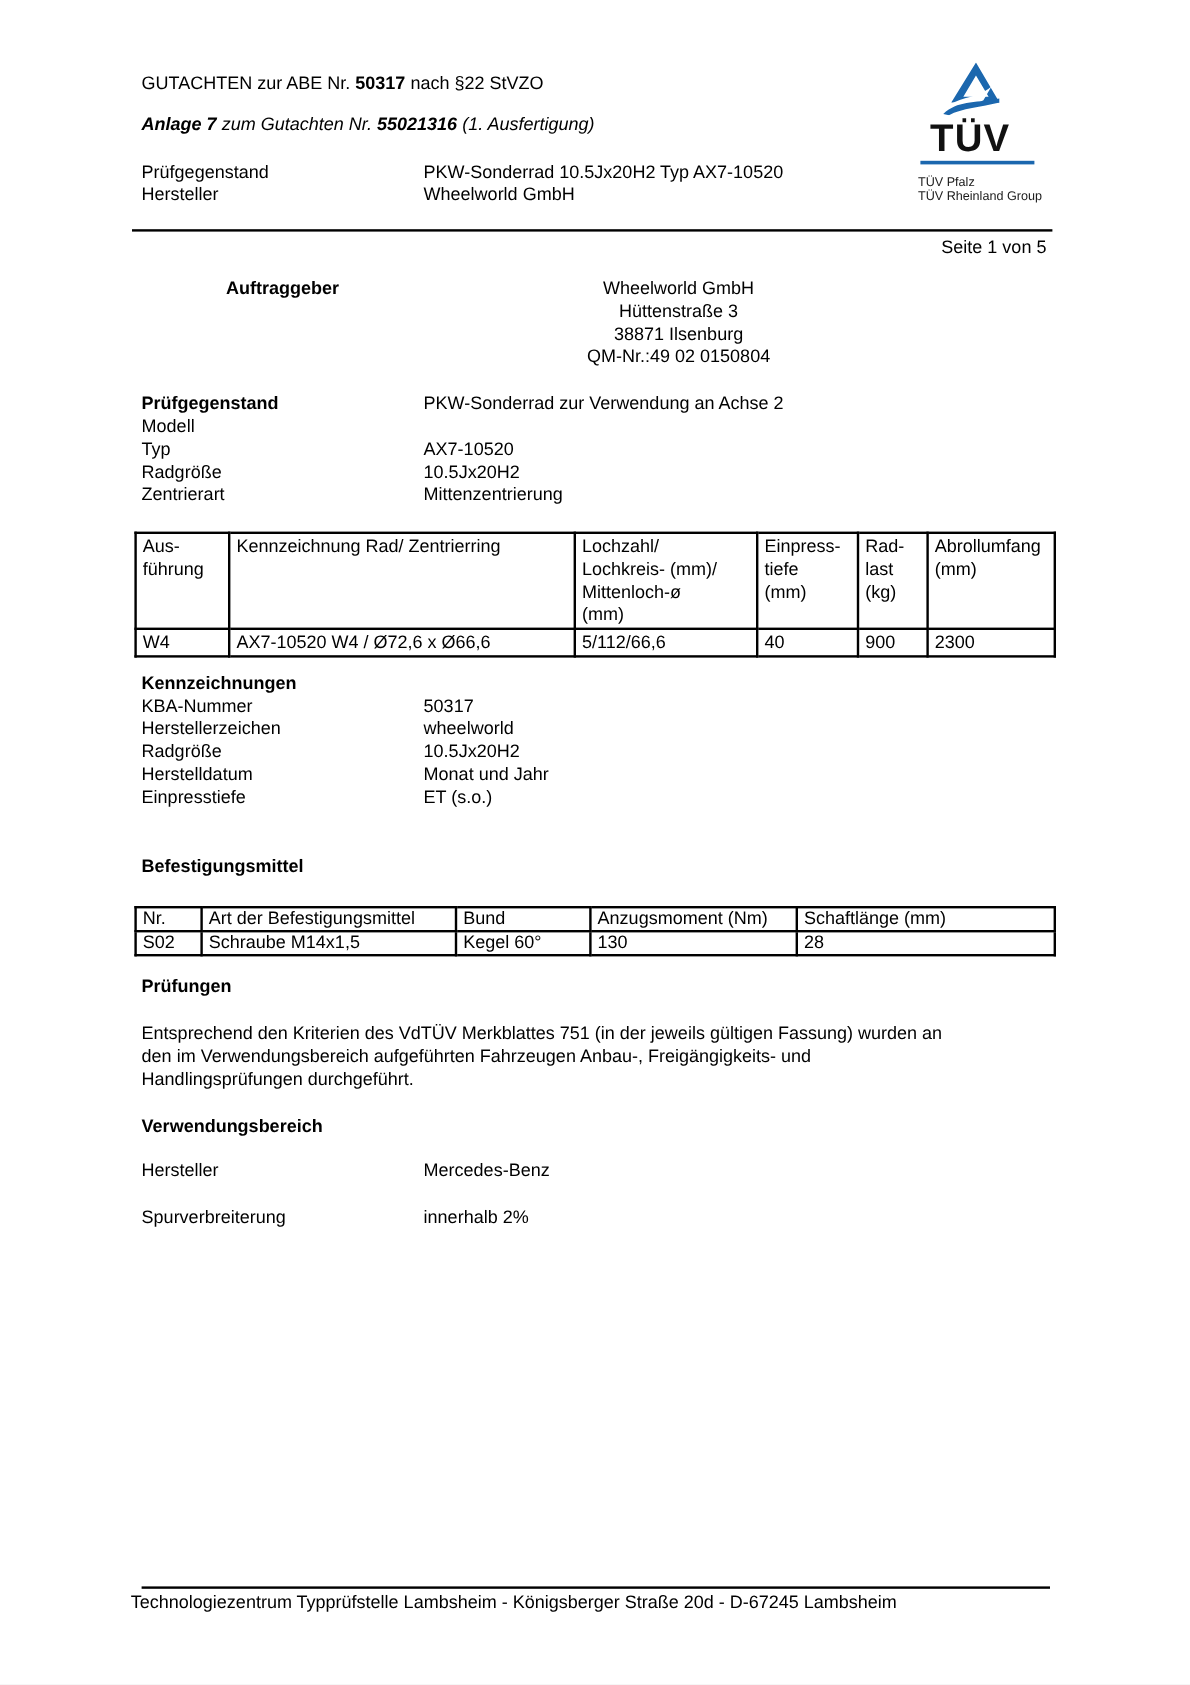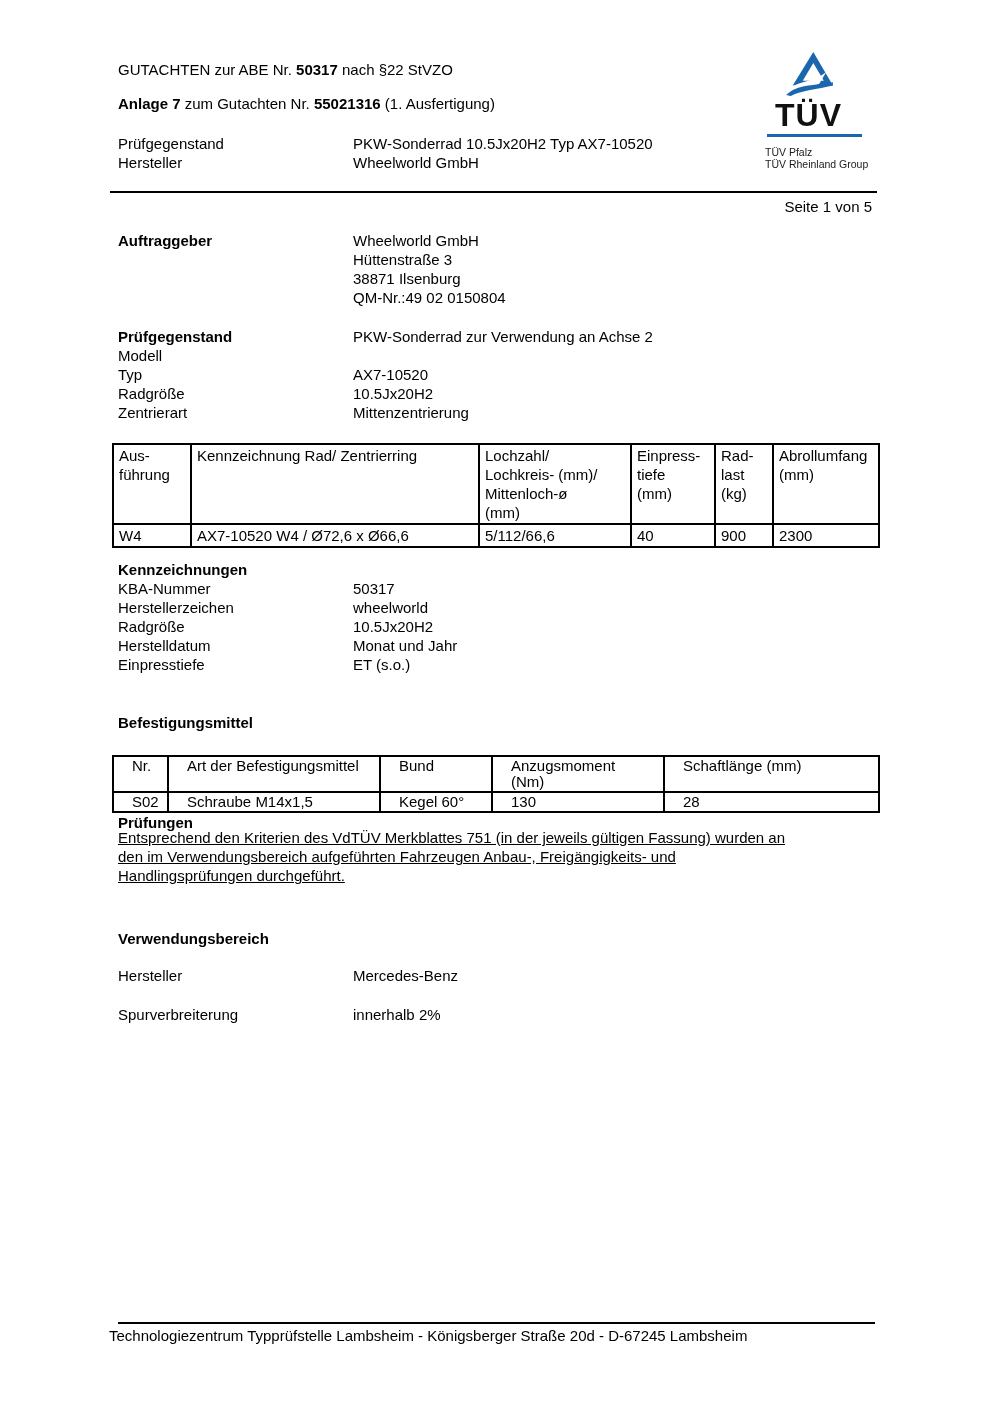--- a/index.html
+++ b/index.html
@@ -31,40 +31,40 @@
     font-size:15px;
     line-height:19px;
     white-space:pre-line;
     overflow:hidden;
   }
   .t1 col.c1{width:78px;} .t1 col.c2{width:288px;} .t1 col.c3{width:152px;}
   .t1 col.c4{width:84px;} .t1 col.c5{width:58px;}  .t1 col.c6{width:106px;}
   .t1 .hrow th{height:74px;margin-left:40px;}
   .t2 col.c1{width:55px;}  .t2 col.c2{width:212px;} .t2 col.c3{width:112px;}
   .t2 col.c4{width:172px;} .t2 col.c5{width:215px;}
-  .t2 td,.t2 th{line-height:16px;padding:1px 18px;}
+  .t2 td,.t2 th{line-height:16px;padding:1px 5px;}
   .seite{width:760px;text-align:right;}
   
   .logo{left:765px;top:52px;width:120px;height:125px;}
   .logo-tri{position:absolute;left:20px;top:0;width:48px;height:44px;}
   .logo-word{position:absolute;left:10px;top:49px;font-size:32px;line-height:28px;font-weight:bold;letter-spacing:1px;color:#111;}
   .logo-rule{position:absolute;left:2px;top:82px;width:95px;height:3px;background:#1b67ae;}
   .logo-sub{position:absolute;left:0;font-size:10.5px;line-height:12px;font-weight:normal;color:#1a1a1a;white-space:nowrap;}
   .logo-sub1{top:94px;}
   .logo-sub2{top:106px;}
 </style>
 </head>
 <body>
 
 <div class="page">
 
   <div class="abs" style="left:118px;top:60px;">
     <span>GUTACHTEN zur ABE Nr. </span><b>50317</b><span> nach §22 StVZO</span>
   </div>
-  <div class="abs" style="left:118px;top:94px;">
+  <div class="abs" style="left:118px;top:94px;font-style:italic;">
     <b>Anlage 7</b><span> zum Gutachten Nr. </span><b>55021316</b><span> (1. Ausfertigung)</span>
   </div>
 
   <div class="abs" style="left:118px;top:134px;width:660px;">
     <div class="kv-row">
       <div class="kv-label">Prüfgegenstand</div>
       <div class="kv-value">PKW-Sonderrad 10.5Jx20H2 Typ AX7-10520</div>
     </div>
     <div class="kv-row">
       <div class="kv-label">Hersteller</div>
@@ -80,21 +80,21 @@
     </svg>
     <div class="logo-word">TÜV</div>
     <div class="logo-rule"></div>
     <div class="logo-sub logo-sub1">TÜV Pfalz</div>
     <div class="logo-sub logo-sub2">TÜV Rheinland Group</div>
   </div>
 
   <div class="abs rule" style="left:110px;top:191px;width:767px;"></div>
   <div class="abs seite" style="left:112px;top:197px;">Seite 1 von 5</div>
 
-  <div class="abs kv-row" style="left:118px;top:231px;width:660px;">
+  <div class="abs kv-row" style="left:118px;top:231px;width:660px;text-align:center;">
     <div class="kv-label heading">Auftraggeber</div>
     <div class="kv-value">
       <div>Wheelworld GmbH</div>
       <div>Hüttenstraße 3</div>
       <div>38871 Ilsenburg</div>
       <div>QM-Nr.:49 02 0150804</div>
     </div>
   </div>
 
   <div class="abs" style="left:118px;top:327px;width:700px;">
@@ -202,21 +202,21 @@
       <td>S02</td>
       <td>Schraube M14x1,5</td>
       <td>Kegel 60°</td>
       <td>130</td>
       <td>28</td>
     </tr>
   </tbody>
     </table>
 
   <div class="abs heading" style="left:118px;top:813px;">Prüfungen</div>
-  <div class="abs" style="left:118px;top:828px;width:766px;text-decoration:underline;">
+  <div class="abs" style="left:118px;top:852px;width:766px;">
     <div>Entsprechend den Kriterien des VdTÜV Merkblattes 751 (in der jeweils gültigen Fassung) wurden an</div>
     <div>den im Verwendungsbereich aufgeführten Fahrzeugen Anbau-, Freigängigkeits- und</div>
     <div>Handlingsprüfungen durchgeführt.</div>
   </div>
 
   <div class="abs heading" style="left:118px;top:929px;">Verwendungsbereich</div>
   <div class="abs kv-row" style="left:118px;top:966px;width:660px;">
     <div class="kv-label">Hersteller</div>
     <div class="kv-value">Mercedes-Benz</div>
   </div>

